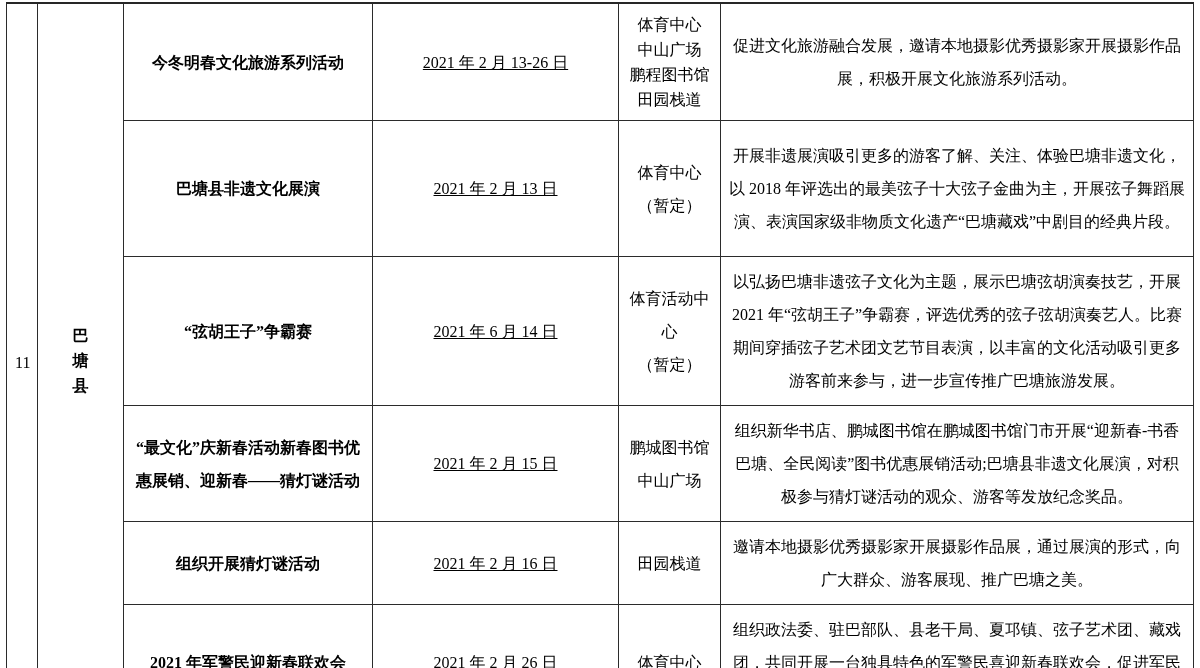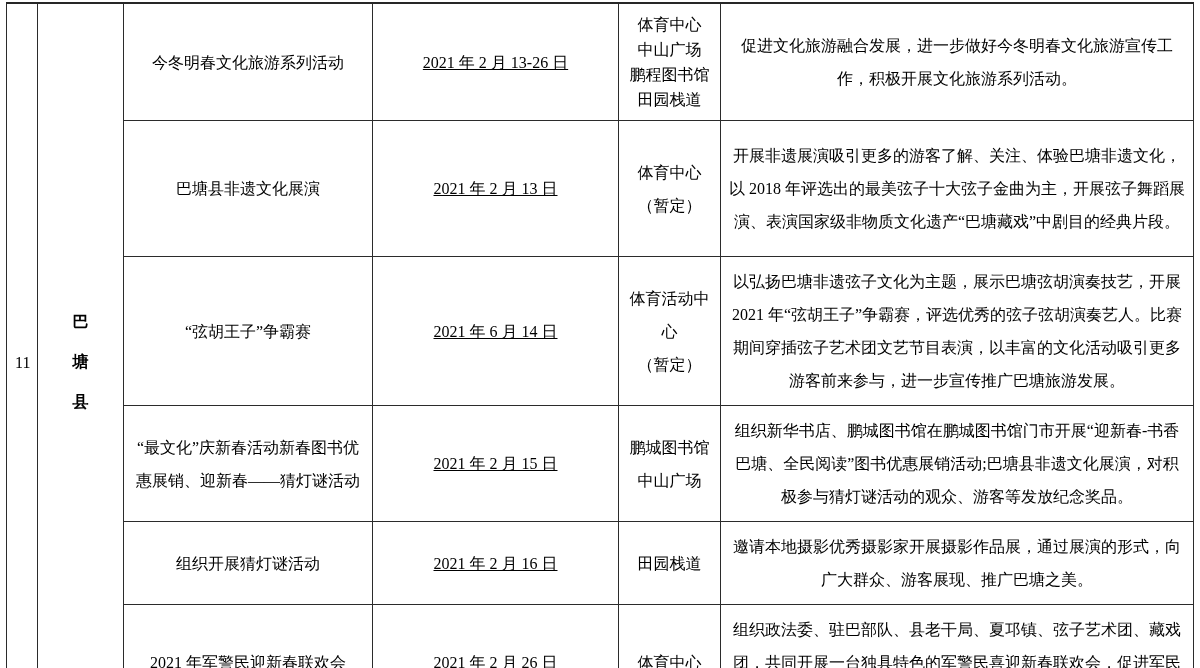--- a/index.html
+++ b/index.html
@@ -43,26 +43,27 @@
     font-size: 16px;
   }
   td.cell-county {
     font-weight: bold;
     font-size: 17px;
   }
   td.cell-county .vertical-text {
     display: inline-block;
     width: 1.1em;
     word-break: break-all;
-    line-height: 40px;
+    line-height: 25px;
     letter-spacing: 0;
   }
   td.cell-activity {
     padding: 0 6px;
     line-height: 33px;
+    font-weight: bold;
   }
   td.cell-date {
     white-space: nowrap;
     text-decoration: underline;
   }
   td.cell-location {
     white-space: pre-line;
     line-height: 33px;
     padding: 0 2px;
   }
@@ -95,21 +96,21 @@
         </td>
         <td class="cell-county" rowspan="6">
           <span class="vertical-text">巴塘县</span>
         </td>
         <td class="cell-activity">今冬明春文化旅游系列活动</td>
         <td class="cell-date">2021 年 2 月 13-26 日</td>
         <td class="cell-location tight">体育中心
 中山广场
 鹏程图书馆
 田园栈道</td>
-        <td class="cell-desc">促进文化旅游融合发展，进一步做好今冬明春文化旅游宣传工作，积极开展文化旅游系列活动。</td>
+        <td class="cell-desc">促进文化旅游融合发展，邀请本地摄影优秀摄影家开展摄影作品展，积极开展文化旅游系列活动。</td>
       </tr>
       <tr style="height:136px;">
         <td class="cell-activity">巴塘县非遗文化展演</td>
         <td class="cell-date">2021 年 2 月 13 日</td>
         <td class="cell-location">体育中心
 （暂定）</td>
         <td class="cell-desc">开展非遗展演吸引更多的游客了解、关注、体验巴塘非遗文化，以 2018 年评选出的最美弦子十大弦子金曲为主，开展弦子舞蹈展演、表演国家级非物质文化遗产“巴塘藏戏”中剧目的经典片段。</td>
       </tr>
       <tr style="height:146px;">
         <td class="cell-activity">“弦胡王子”争霸赛</td>

